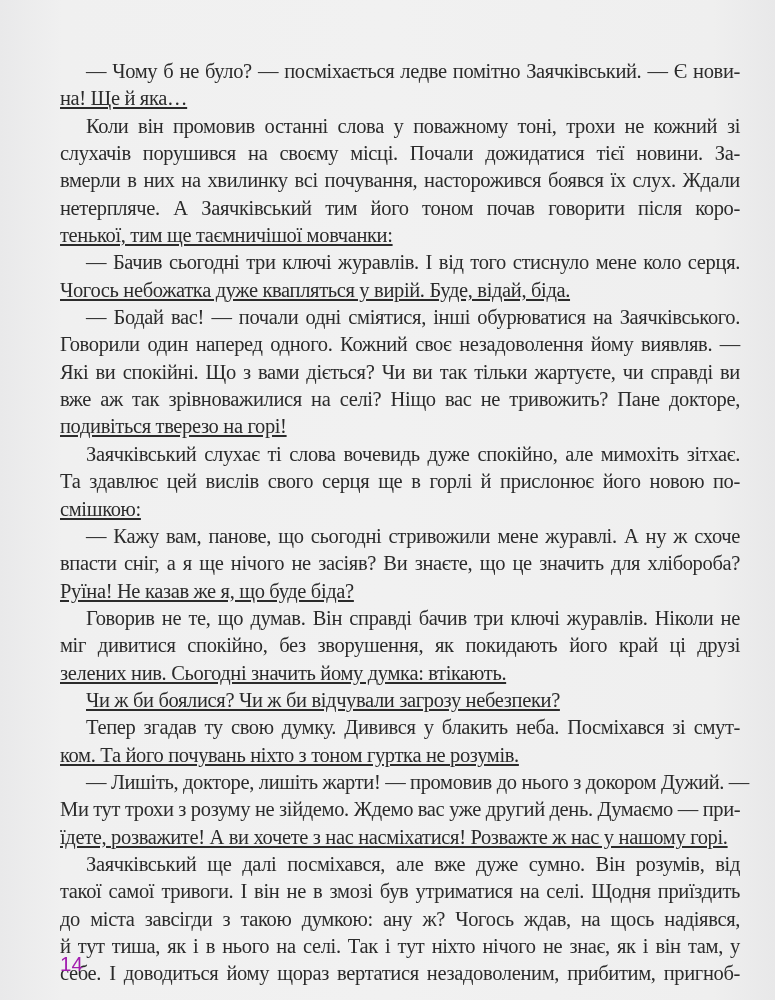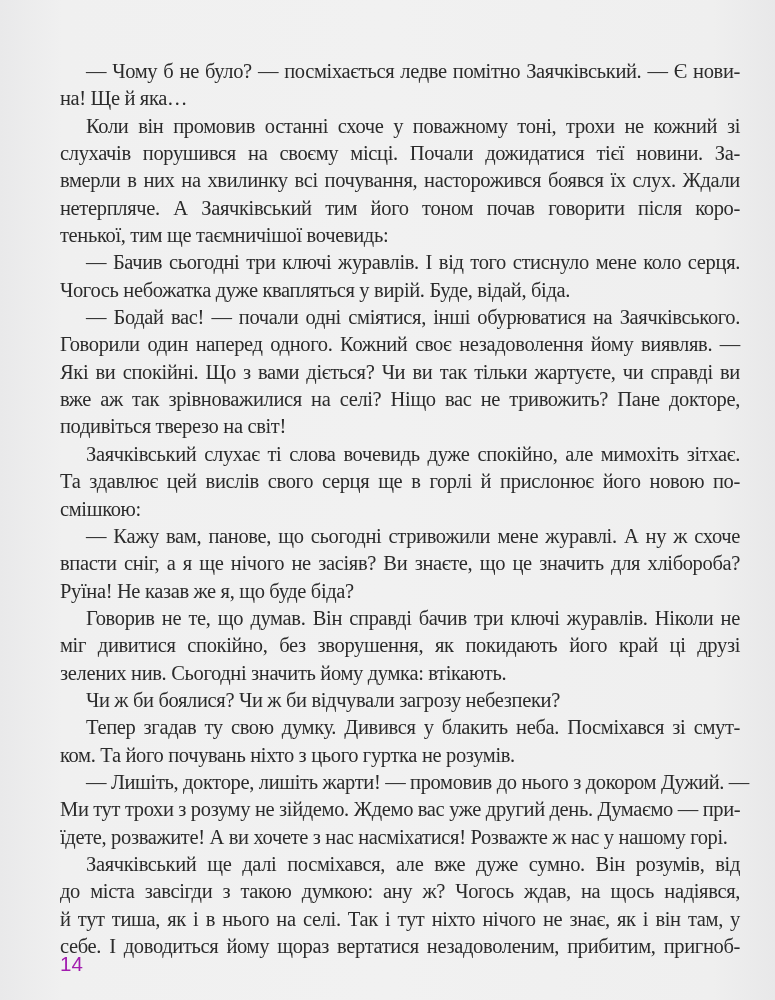--- a/index.html
+++ b/index.html
@@ -37,63 +37,65 @@
       text-align: justify;
       text-align-last: justify;
       height: 27.35px;
       letter-spacing: -0.35px;
     }
     .line.indent {
       padding-left: 26px;
     }
     .line.last {
       text-align-last: left;
+      text-decoration: underline;
     }
     .page-number {
       position: absolute;
       left: 60px;
       top: 952px;
       color: #a21caf;
       font-family: Liberation Sans, sans-serif;
       font-size: 20.5px;
     }
   </style>
 </head>
 <body>
 
 <div class="page">
   <div class="text-block" id="text-block">
       <span class="line indent">— Чому б не було? — посміхається ледве помітно Заячківський. — Є нови-</span>
       <span class="line last">на! Ще й яка…</span>
-      <span class="line indent">Коли він промовив останні схоче у поважному тоні, трохи не кожний зі</span>
+      <span class="line indent">Коли він промовив останні слова у поважному тоні, трохи не кожний зі</span>
       <span class="line">слухачів порушився на своєму місці. Почали дожидатися тієї новини. За-</span>
       <span class="line">вмерли в них на хвилинку всі почування, насторожився боявся їх слух. Ждали</span>
       <span class="line">нетерпляче. А Заячківський тим його тоном почав говорити після коро-</span>
-      <span class="line last">тенької, тим ще таємничішої вочевидь:</span>
+      <span class="line last">тенької, тим ще таємничішої мовчанки:</span>
       <span class="line indent">— Бачив сьогодні три ключі журавлів. І від того стиснуло мене коло серця.</span>
       <span class="line last">Чогось небожатка дуже квапляться у вирій. Буде, відай, біда.</span>
       <span class="line indent">— Бодай вас! — почали одні сміятися, інші обурюватися на Заячківського.</span>
       <span class="line">Говорили один наперед одного. Кожний своє незадоволення йому виявляв. —</span>
       <span class="line">Які ви спокійні. Що з вами діється? Чи ви так тільки жартуєте, чи справді ви</span>
       <span class="line">вже аж так зрівноважилися на селі? Ніщо вас не тривожить? Пане докторе,</span>
-      <span class="line last">подивіться тверезо на світ!</span>
+      <span class="line last">подивіться тверезо на горі!</span>
       <span class="line indent">Заячківський слухає ті слова вочевидь дуже спокійно, але мимохіть зітхає.</span>
       <span class="line">Та здавлює цей вислів свого серця ще в горлі й прислонює його новою по-</span>
       <span class="line last">смішкою:</span>
       <span class="line indent">— Кажу вам, панове, що сьогодні стривожили мене журавлі. А ну ж схоче</span>
       <span class="line">впасти сніг, а я ще нічого не засіяв? Ви знаєте, що це значить для хлібороба?</span>
       <span class="line last">Руїна! Не казав же я, що буде біда?</span>
       <span class="line indent">Говорив не те, що думав. Він справді бачив три ключі журавлів. Ніколи не</span>
       <span class="line">міг дивитися спокійно, без зворушення, як покидають його край ці друзі</span>
       <span class="line last">зелених нив. Сьогодні значить йому думка: втікають.</span>
       <span class="line indent last">Чи ж би боялися? Чи ж би відчували загрозу небезпеки?</span>
       <span class="line indent">Тепер згадав ту свою думку. Дивився у блакить неба. Посміхався зі смут-</span>
-      <span class="line last">ком. Та його почувань ніхто з цього гуртка не розумів.</span>
+      <span class="line last">ком. Та його почувань ніхто з тоном гуртка не розумів.</span>
       <span class="line indent">— Лишіть, докторе, лишіть жарти! — промовив до нього з докором Дужий. —</span>
       <span class="line">Ми тут трохи з розуму не зійдемо. Ждемо вас уже другий день. Думаємо — при-</span>
       <span class="line last">їдете, розважите! А ви хочете з нас насміхатися! Розважте ж нас у нашому горі.</span>
       <span class="line indent">Заячківський ще далі посміхався, але вже дуже сумно. Він розумів, від</span>
+      <span class="line">такої самої тривоги. І він не в змозі був утриматися на селі. Щодня приїздить</span>
       <span class="line">до міста завсігди з такою думкою: ану ж? Чогось ждав, на щось надіявся,</span>
       <span class="line">й тут тиша, як і в нього на селі. Так і тут ніхто нічого не знає, як і він там, у</span>
       <span class="line">себе. І доводиться йому щораз вертатися незадоволеним, прибитим, пригноб-</span>
     </div>
   <div class="page-number">14</div>
 </div>
 
 </body></html>

